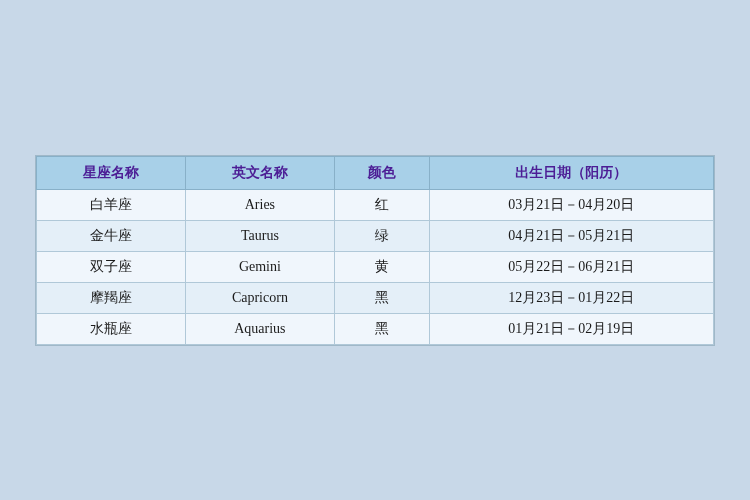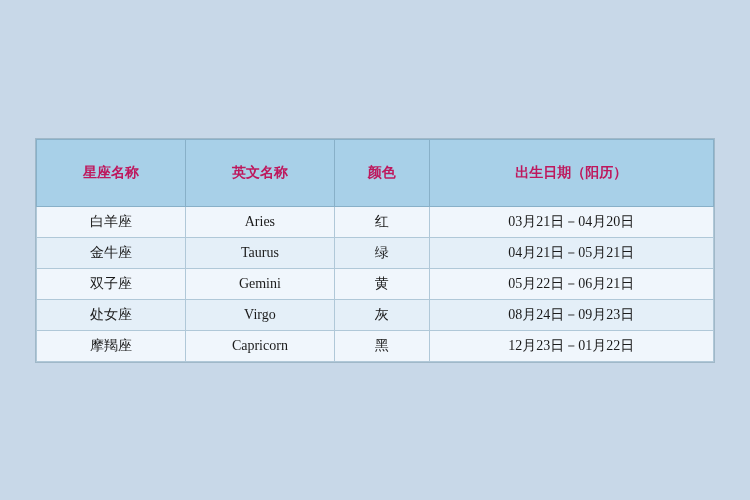--- a/index.html
+++ b/index.html
@@ -18,25 +18,25 @@
       border: 1px solid #a0b8c8;
       width: 680px;
     }
     table {
       width: 100%;
       border-collapse: collapse;
     }
     thead tr th {
       background-color: #a8d0e8;
       border: 1px solid #88b0c8;
-      padding: 24px 10px;
+      padding: 7px 10px;
       text-align: center;
       font-weight: bold;
       font-size: 14px;
-      color: #be185d;
+      color: #4c1d95;
     }
     tbody tr {
       background-color: #f0f6fc;
     }
     tbody tr:nth-child(even) {
       background-color: #e4eff8;
     }
     tbody tr td {
       border: 1px solid #b0c8d8;
       padding: 6px 10px;
@@ -78,26 +78,26 @@
           <td>绿</td>
           <td>04月21日－05月21日</td>
         </tr>
         <tr>
           <td>双子座</td>
           <td>Gemini</td>
           <td>黄</td>
           <td>05月22日－06月21日</td>
         </tr>
         <tr>
-          <td>处女座</td>
-          <td>Virgo</td>
-          <td>灰</td>
-          <td>08月24日－09月23日</td>
-        </tr>
-        <tr>
           <td>摩羯座</td>
           <td>Capricorn</td>
           <td>黑</td>
           <td>12月23日－01月22日</td>
+        </tr>
+        <tr>
+          <td>水瓶座</td>
+          <td>Aquarius</td>
+          <td>黑</td>
+          <td>01月21日－02月19日</td>
         </tr>
       </tbody>
   </table>
 </div>
 
 </body></html>

